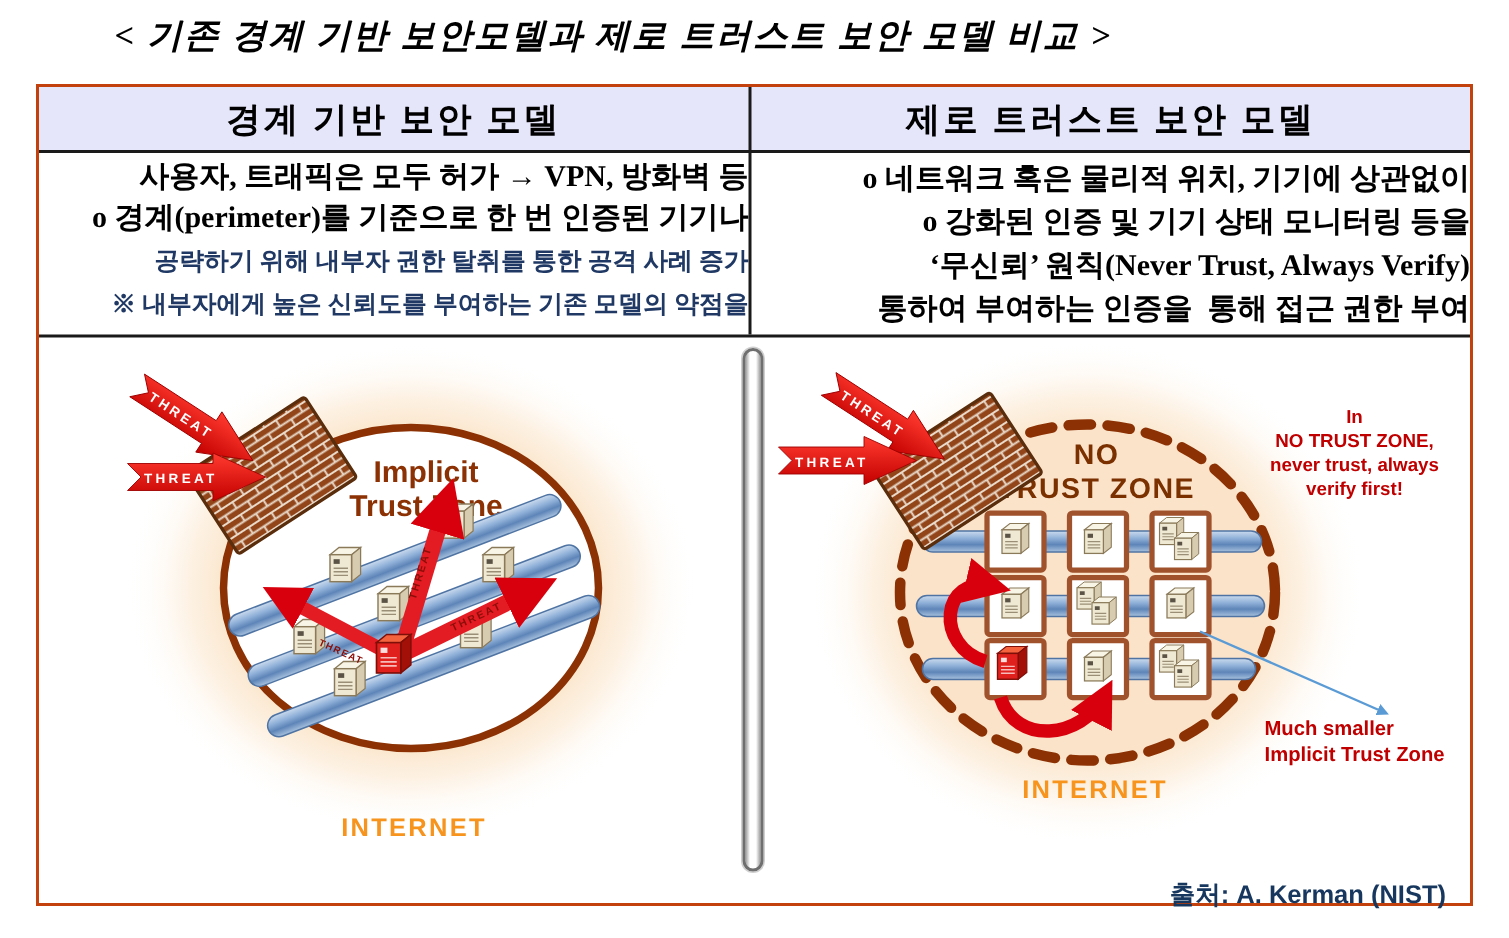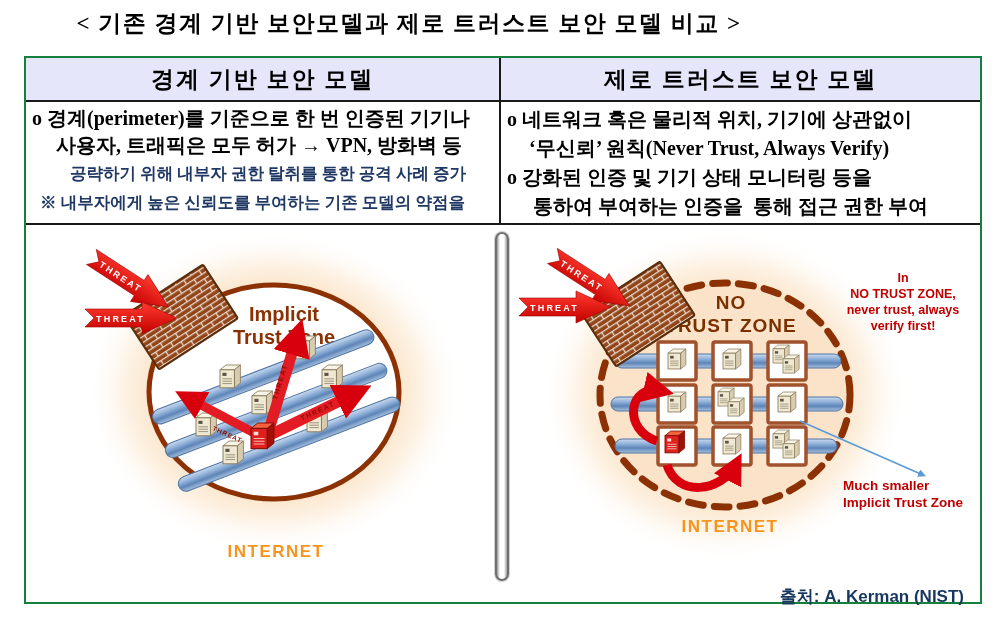--- a/index.html
+++ b/index.html
@@ -1,23 +1,23 @@
 <!DOCTYPE html>
 <html><head>
 <meta charset="utf-8">
 <style>
   html,body{margin:0;padding:0;background:#fff;width:1006px;height:625px;overflow:hidden;
     font-family:"Liberation Serif","DejaVu Serif",serif;}
   .abs{position:absolute;}
   #stage{position:relative;width:1006px;height:625px;background:#fff;}
 
   #page-title{left:0;top:8px;width:818px;text-align:center;font-size:23px;font-weight:bold;
-    color:#000;letter-spacing:1.5px;}
-
-  #cmp-table{left:24px;top:56px;width:954px;height:544px;border:2px solid #15803d;}
+    color:#000;letter-spacing:1.5px;font-style:italic;}
+
+  #cmp-table{left:24px;top:56px;width:954px;height:544px;border:2px solid #c2410c;text-align:right;}
   .hdr-row{position:absolute;left:0;top:0;width:100%;height:44px;display:flex;background:#E6E6FA;
     border-bottom:2px solid #1a1a1a;box-sizing:border-box;}
   .hdr-cell{flex:0 0 475px;display:flex;align-items:center;justify-content:center;
     font-size:23px;font-weight:bold;color:#000;letter-spacing:2px;box-sizing:border-box;}
   .hdr-cell.l{border-right:2px solid #1a1a1a;}
   .hdr-cell.r{flex:1;}
 
   .txt-row{position:absolute;left:0;top:44px;width:100%;height:123px;display:flex;
     border-bottom:2px solid #1a1a1a;box-sizing:border-box;}
   .txt-cell{flex:0 0 475px;box-sizing:border-box;padding-top:3px;}
@@ -54,29 +54,29 @@
 
   <div id="cmp-table" class="abs">
 
     <div class="hdr-row">
       <div class="hdr-cell l">경계 기반 보안 모델</div>
       <div class="hdr-cell r">제로 트러스트 보안 모델</div>
     </div>
 
     <div class="txt-row">
       <div class="txt-cell l">
+        <div class="body-line ind1">사용자, 트래픽은 모두 허가 → VPN, 방화벽 등</div>
         <div class="body-line">o 경계(perimeter)를 기준으로 한 번 인증된 기기나</div>
-        <div class="body-line ind1">사용자, 트래픽은 모두 허가 → VPN, 방화벽 등</div>
         <div class="note-line ind">공략하기 위해 내부자 권한 탈취를 통한 공격 사례 증가</div>
         <div class="note-line">※ 내부자에게 높은 신뢰도를 부여하는 기존 모델의 약점을</div>
       </div>
       <div class="txt-cell r">
         <div class="r-line">o 네트워크 혹은 물리적 위치, 기기에 상관없이</div>
+        <div class="r-line">o 강화된 인증 및 기기 상태 모니터링 등을</div>
         <div class="r-line ind">‘무신뢰’ 원칙(Never Trust, Always Verify)</div>
-        <div class="r-line">o 강화된 인증 및 기기 상태 모니터링 등을</div>
         <div class="r-line ind2">통하여 부여하는 인증을  통해 접근 권한 부여</div>
       </div>
     </div>
 
     <div class="diag-row">
 
       <svg id="left-diag" class="diag-svg" width="472" height="373" viewBox="0 0 472 373">
         <defs>
           <radialGradient id="glow" cx="50%" cy="50%" r="50%">
             <stop offset="0%" stop-color="#F9D9B2"></stop>

